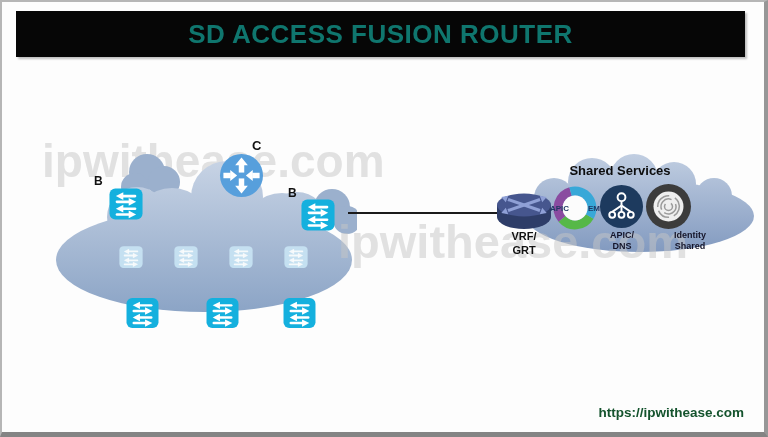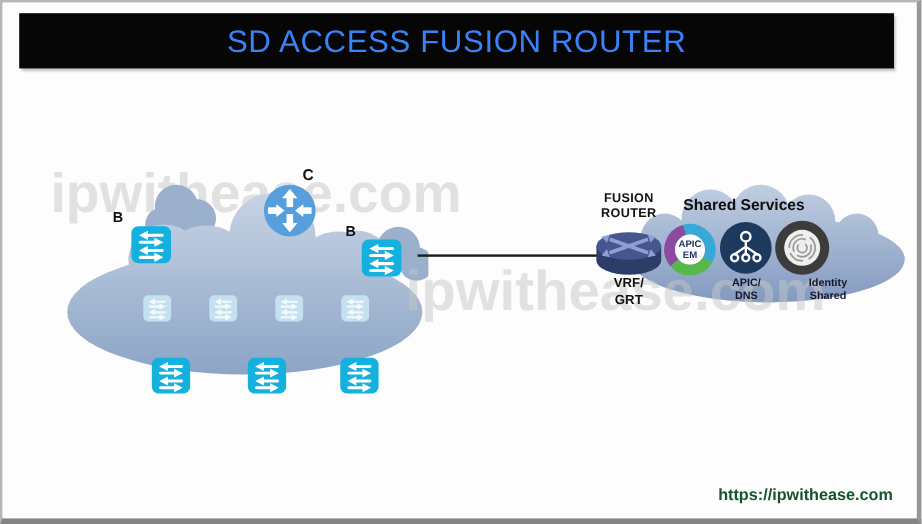--- a/index.html
+++ b/index.html
@@ -5,21 +5,21 @@
   html,body{margin:0;padding:0;background:#e8e8e8;}
   #stage{position:relative;width:768px;height:437px;background:#fdfdfd;overflow:hidden;
          font-family:"Liberation Sans",sans-serif;
          border-top:2px solid #b6b6b6;border-left:2px solid #b6b6b6;
          border-right:4px solid #979797;border-bottom:5px solid #848484;
          box-sizing:border-box;}
   .abs{position:absolute;}
   
   #title-bar{left:14px;top:9px;width:729px;height:46px;background:#060606;
              box-shadow:2px 2px 2px rgba(0,0,0,.25);display:flex;align-items:center;justify-content:center;}
-  #title-bar span{color:#3b82f6;font-weight:normal;font-size:26px;letter-spacing:.5px;white-space:nowrap;}
+  #title-bar span{color:#0f766e;font-weight:bold;font-size:26px;letter-spacing:.5px;white-space:nowrap;}
   
   .wm{color:#c6c6c6;opacity:.5;font-weight:bold;font-size:46px;white-space:nowrap;pointer-events:none;}
   #wm1{left:40px;top:132px;z-index:1;}
   #wm2{left:336px;top:212px;z-index:3;font-size:47px;}
   
   #campus-cloud{left:50px;top:146px;width:305px;height:168px;z-index:2;}
   #shared-cloud{left:520px;top:150px;width:238px;height:102px;z-index:2;}
   
   .dev{z-index:4;}
   .sw{width:36px;height:32px;}
@@ -28,22 +28,22 @@
   #link-line{left:346px;top:210px;width:152px;height:2px;background:#1b1b1b;z-index:3;}
   
   .lbl{z-index:5;font-weight:bold;color:#111;text-align:center;}
   #fusion-label{left:486px;top:157px;width:72px;font-size:10.5px;line-height:13px;letter-spacing:.3px;}
   #vrf-label{left:493px;top:228px;width:58px;font-size:11px;line-height:13.5px;}
   #shared-title{left:553px;top:161px;width:130px;font-size:13px;color:#0d0d0d;}
   .svc-lbl{font-size:9px;line-height:11px;color:#15152a;}
   #dhcp-label{left:594px;top:228px;width:52px;}
   #identity-label{left:661px;top:228px;width:54px;}
   
-  #apic-text{left:548px;top:181px;width:50px;height:50px;z-index:5;display:flex;flex-direction:column;
-             align-items:center;justify-content:center;font-size:8px;line-height:9px;font-weight:bold;color:#1f3864;}
+  #apic-text{left:548px;top:181px;width:50px;height:50px;z-index:5;display:flex;
+             align-items:center;justify-content:space-between;font-size:8px;line-height:9px;font-weight:bold;color:#1f3864;}
   
   #footer-link{right:20px;bottom:12px;z-index:5;font-size:13.5px;font-weight:bold;color:#14532d;text-decoration:none;}
 </style>
 </head>
 <body>
 
 <div id="stage">
 
   <div class="abs" id="title-bar">
     <span>SD ACCESS FUSION ROUTER</span>
@@ -227,24 +227,20 @@
           <polygon points="13.5,4 6.5,7.6 13.5,11.2" stroke="none"></polygon>
           <line x1="7.5" y1="13" x2="19" y2="13"></line>
           <polygon points="18.5,9.4 25.5,13 18.5,16.6" stroke="none"></polygon>
           <line x1="13" y1="19.4" x2="24.5" y2="19.4"></line>
           <polygon points="13.5,15.8 6.5,19.4 13.5,23" stroke="none"></polygon>
           <line x1="7.5" y1="24.8" x2="19" y2="24.8"></line>
           <polygon points="18.5,21.2 25.5,24.8 18.5,28.4" stroke="none"></polygon>
         </g>
       </svg></div>
 
-  <div class="abs lbl" id="fusion-label">
-    <div>FUSION</div>
-    <div>ROUTER</div>
-  </div>
   <svg class="abs dev" style="left:493px;top:189px;width:58px;height:42px;" viewBox="0 0 58 42">
     <path d="M2 14 v12 a27 12 0 0 0 54 0 V14" fill="#2e3d68"></path>
     <ellipse cx="29" cy="14" rx="27" ry="11.5" fill="#46568e"></ellipse>
     <g stroke="#8fa0d6" stroke-width="3.2" fill="#8fa0d6">
       <line x1="13" y1="8.4" x2="45" y2="19.6"></line>
       <line x1="13" y1="19.6" x2="45" y2="8.4"></line>
       <polygon points="51.7,22 44.8,23.3 47.2,16.7" stroke="none"></polygon>
       <polygon points="6.3,6 13.2,4.7 10.8,11.3" stroke="none"></polygon>
       <polygon points="51.7,6 47.2,11.3 44.8,4.7" stroke="none"></polygon>
       <polygon points="6.3,22 13.2,23.3 10.8,16.7" stroke="none"></polygon>

